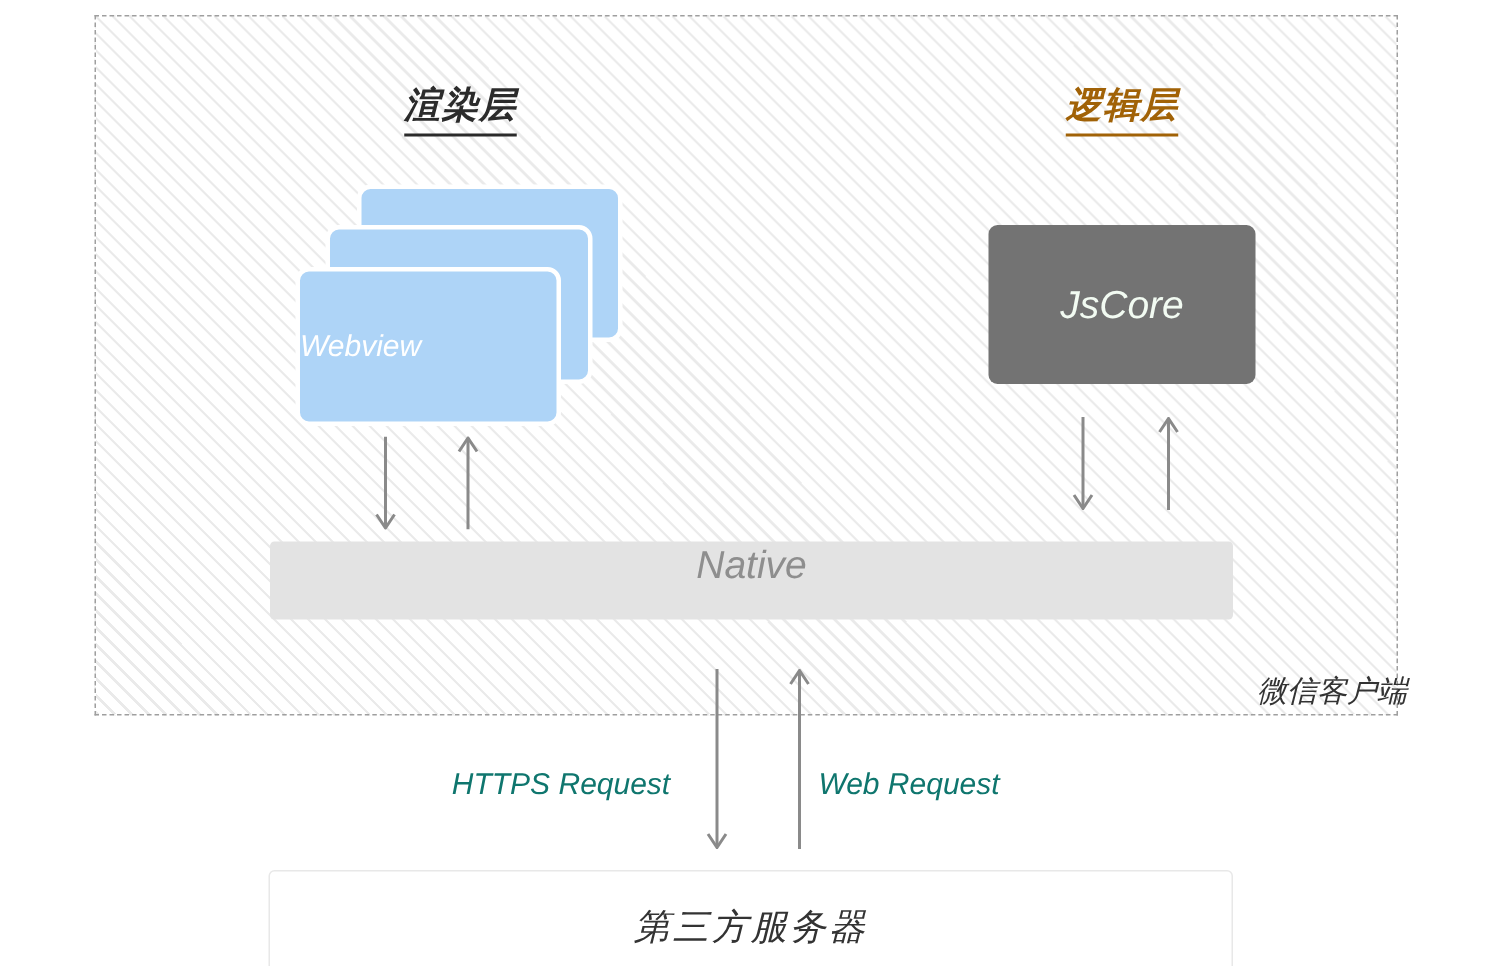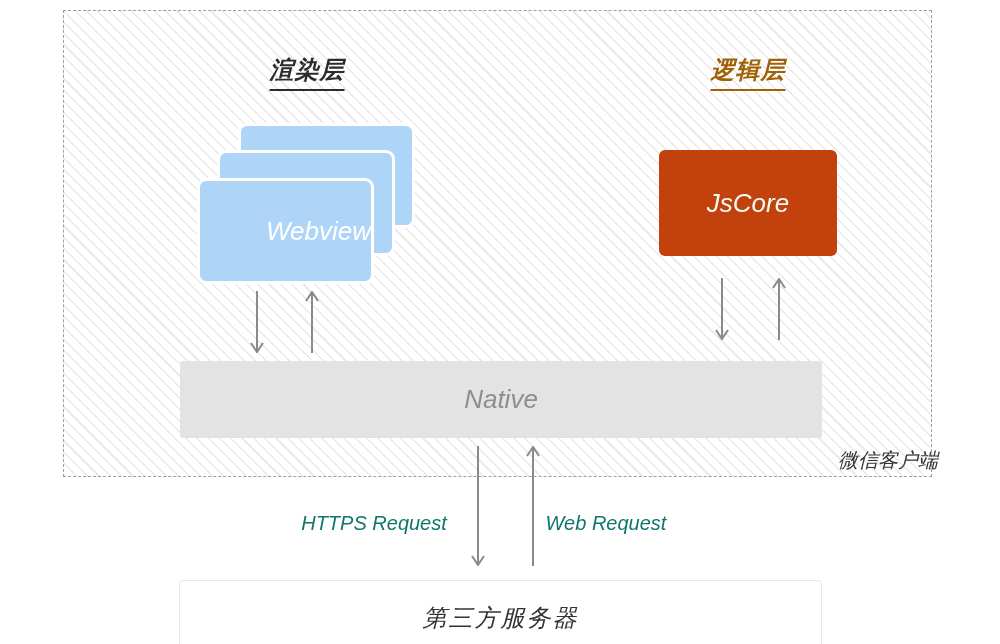--- a/index.html
+++ b/index.html
@@ -44,39 +44,39 @@
   .card {
     position: absolute;
     background: #aed4f7;
     border: 3px solid #ffffff;
     border-radius: 9px;
   }
   .card.back   { left: 238px; top: 123px; width: 177px; height: 105px; }
   .card.middle { left: 217px; top: 150px; width: 178px; height: 106px; }
   .card.front  {
     left: 197px; top: 178px; width: 177px; height: 106px;
-    display: flex; align-items: center; justify-content: flex-end;
-    color: #ffffff; font-size: 26px; font-weight: 400;
+    display: flex; align-items: center; justify-content: flex-start;
+    color: #ffffff; font-size: 20px; font-weight: 400;
   }
 
   .jscore-box {
     position: absolute;
     left: 659px; top: 150px; width: 178px; height: 106px;
     background: #55ba57;
     border-radius: 6px;
     display: flex; align-items: center; justify-content: center;
     color: #f2fbf2; font-size: 26px; font-weight: 400;
   }
 
   .native-bar {
     position: absolute;
-    left: 180px; top: 361px; width: 642px; height: 77px;
+    left: 180px; top: 361px; width: 642px; height: 52px;
     background: #e3e3e3;
     border-radius: 3px;
-    display: flex; align-items: center; justify-content: center;
+    display: flex; justify-content: center;
     color: #8e8e8e; font-size: 26px;
   }
 
   .arrow { position: absolute; }
   .arrow svg { display: block; stroke: #8a8a8a; }
   .arrow line, .arrow polyline { fill: none; stroke-width: 2px; }
 
   .arrow.wv-down { left: 249px; top: 291px; }
   .arrow.wv-up   { left: 304px; top: 291px; }
   .arrow.js-down { left: 714px; top: 278px; }
@@ -123,21 +123,21 @@
 
   <div class="layer-title render" style="color: rgb(43, 43, 43);">渲染层</div>
   <div class="layer-title logic" style="color: #a16207;">逻辑层</div>
 
   <div class="card back" style="background-color: rgb(174, 212, 247);"></div>
   <div class="card middle" style="background-color: rgb(174, 212, 247);"></div>
   <div class="card front" style="background-color: rgb(174, 212, 247);">
     <span>Webview</span>
   </div>
 
-  <div class="jscore-box" style="background-color: #c2410c;">
+  <div class="jscore-box" style="background-color: #737373;">
     <span>JsCore</span>
   </div>
 
   <div class="native-bar" style="background-color: rgb(227, 227, 227); color: rgb(142, 142, 142);">
     <span>Native</span>
   </div>
 
   <div class="arrow wv-down">
     <svg width="16" height="62" style="stroke: rgb(138, 138, 138);">
       <line x1="8" y1="0" x2="8" y2="60"></line>

